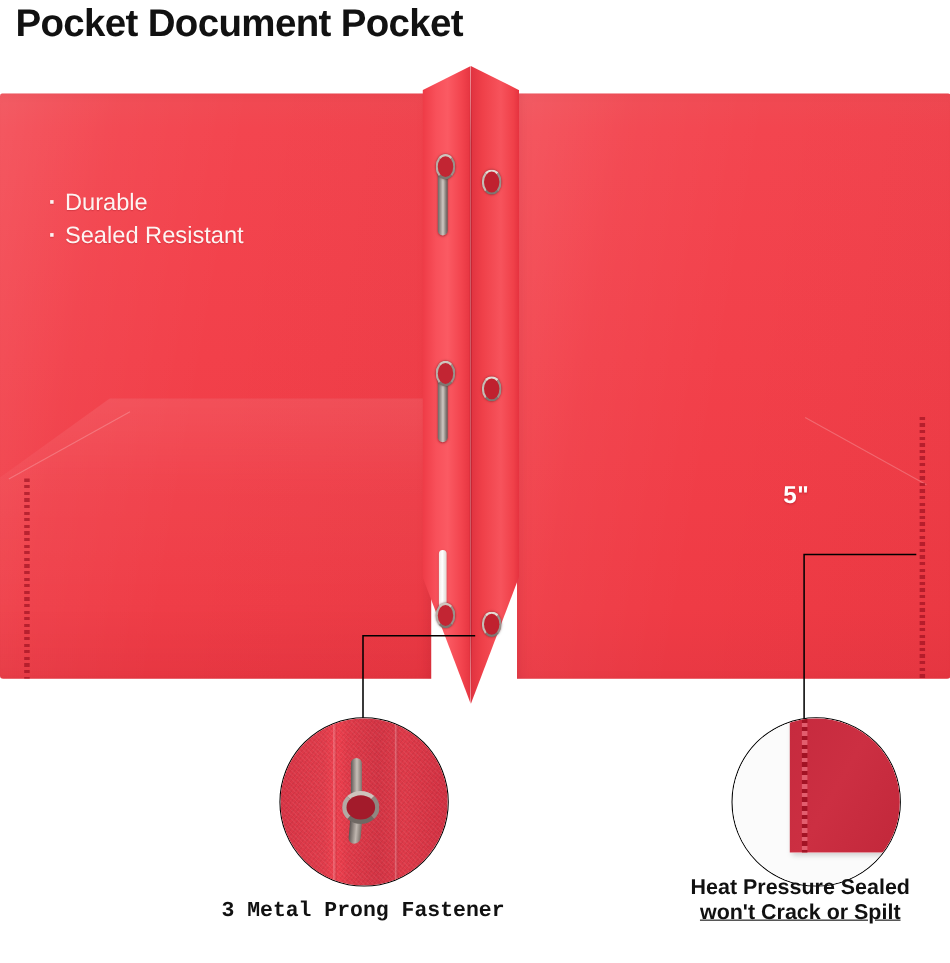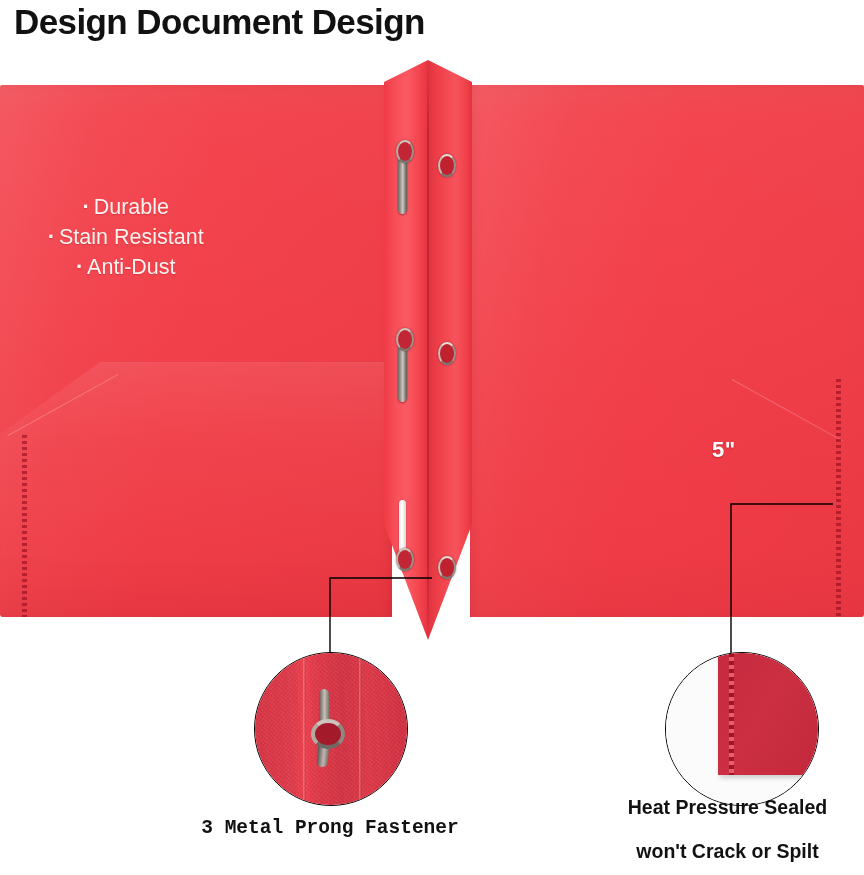--- a/index.html
+++ b/index.html
@@ -197,25 +197,24 @@
     font-weight: bold;
     color: #ffffff;
     letter-spacing: .5px;
     text-shadow: 0 1px 2px rgba(140,10,25,.45);
   }
 
   
   #feature-list {
     position: absolute;
     left: 44px;
-    top: 132px;
+    top: 109px;
     margin: 0;
     padding: 0;
     list-style: none;
-    text-align: center;
   }
   #feature-list li {
     color: #fdf4f2;
     font-size: 21.5px;
     line-height: 30.2px;
     white-space: nowrap;
     text-shadow: 0 1px 1px rgba(150,15,30,.30);
   }
   #feature-list li::before {
     content: "\00b7";
@@ -339,21 +338,21 @@
     font-size: 19.5px;
     font-weight: bold;
     color: #111111;
     line-height: 26px;
     white-space: nowrap;
   }
 </style>
 </head>
 <body>
 
-<div id="page-title">Design Document Design</div>
+<div id="page-title">Pocket Document Pocket</div>
 
 <div id="folder">
 
   <div class="panel" id="panel-left">
     <div class="panel-sheen"></div>
 
     <div class="pocket" id="pocket-left"></div>
     <div class="pocket-diag" style="left:8px; top:350px; width:126px; transform:rotate(-29deg);"></div>
     <div class="seal-line" style="left:22px; top:350px; height:182px;"></div>
   </div>
@@ -386,22 +385,21 @@
       <div class="prong-white-strip" style="top:0px; height:60px;"></div>
       <div class="prong-eyelet-left" style="top:48px;"></div>
       <div class="prong-eyelet-right" style="top:56px;"></div>
     </div>
   </div>
 
   <div id="measure-label" style="position:absolute; left:712px; top:377px;">5"</div>
 
   <ul id="feature-list">
     <li>Durable</li>
-    <li>Stain Resistant</li>
-    <li>Anti-Dust</li>
+    <li>Sealed Resistant</li>
   </ul>
 </div>
 
 <svg id="leaders" viewBox="0 0 864 875">
   <polyline points="432,578 330,578 330,660" fill="none" stroke="#000000" stroke-width="1.4"></polyline>
   <polyline points="833,504 731,504 731,660" fill="none" stroke="#000000" stroke-width="1.4"></polyline>
 </svg>
 
 <div class="callout">
   <div class="detail-circle" style="left:254px; top:652px;">
@@ -418,14 +416,14 @@
   <div class="callout-caption" style="left:180px; top:815px; width:300px;font-family:Liberation Mono, monospace;">3 Metal Prong Fastener</div>
 </div>
 
 <div class="callout">
   <div class="detail-circle" style="left:665px; top:652px;">
     <div id="detail-seal-bg"></div>
     <div id="detail-seal-sheet"></div>
     <div id="detail-seal-stitch"></div>
   </div>
   <div class="callout-caption" style="left:591px; top:794px; width:273px;">Heat Pressure Sealed</div>
-  <div class="callout-caption" style="left:591px; top:838px; width:273px;">won't Crack or Spilt</div>
+  <div class="callout-caption" style="left:591px; top:816px; width:273px;text-decoration:underline;">won't Crack or Spilt</div>
 </div>
 
 </body></html>

